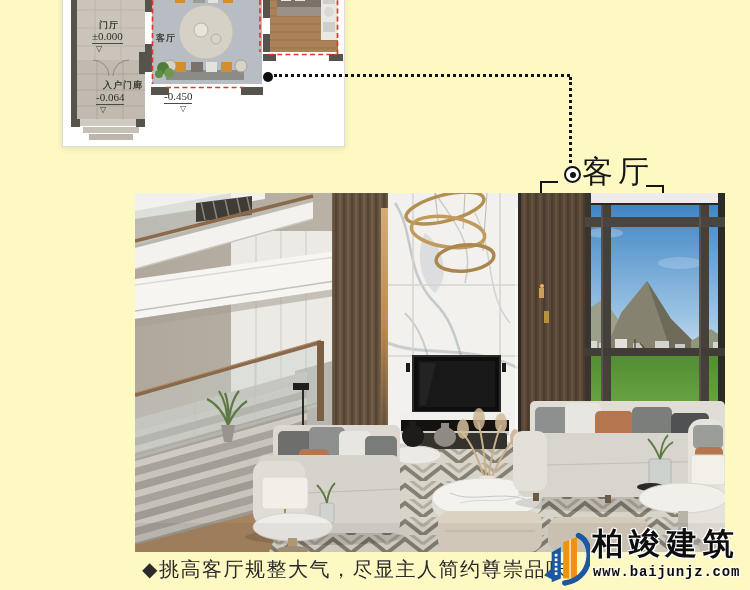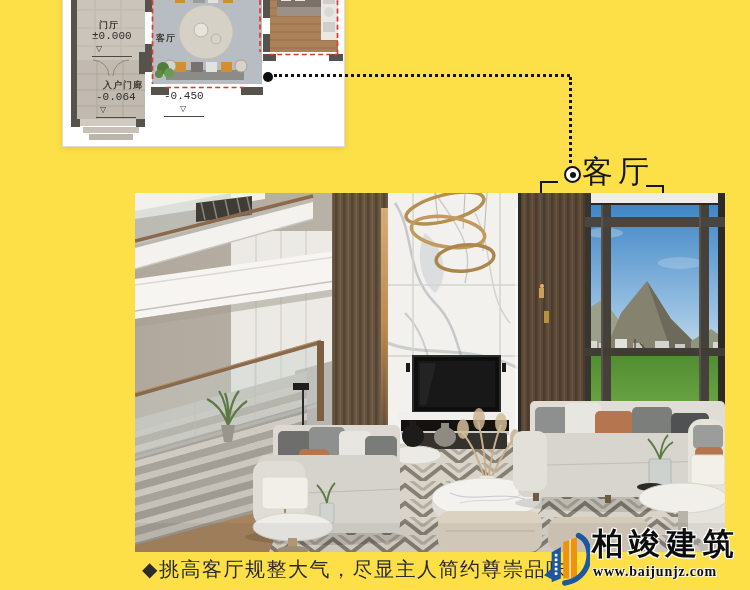--- a/index.html
+++ b/index.html
@@ -1,24 +1,24 @@
 <!DOCTYPE html>
 <html style="--plan-red: #e0392c; --brand-blue: #1c57a0; --brand-orange: #f0930c;"><head>
 <meta charset="utf-8">
 <style>
   html,body{margin:0;padding:0;background:#fff;}
-  .canvas{position:relative;width:750px;height:590px;background:#fde047;overflow:hidden;
+  .canvas{position:relative;width:750px;height:590px;background:#fef9c3;overflow:hidden;
     font-family:"Liberation Sans","DejaVu Sans",sans-serif;}
   
   .plan-card{position:absolute;left:62px;top:-9px;width:283px;height:156px;background:#fff;
     border:1px solid #dcdcda;box-shadow:0 2px 6px rgba(0,0,0,.10);box-sizing:border-box;}
   .plan-card svg{position:absolute;left:0;top:0;}
   .pl-label{position:absolute;font-size:9px;font-weight:bold;color:#3c3a33;letter-spacing:1px;line-height:1;}
   .pl-elev{position:absolute;font-size:11px;color:#2e2d2a;line-height:1;
-    font-family:Liberation Mono, monospace;border-bottom:1px solid #4a4944;padding-bottom:14px;}
+    font-family:Liberation Serif, serif;border-bottom:1px solid #4a4944;padding-bottom:1px;}
   .pl-tri{position:absolute;font-size:8px;color:#3a3934;line-height:1;}
   
   .conn-h{position:absolute;left:274px;top:74px;width:296px;height:0;border-top:3px dotted #121212;}
   .conn-v{position:absolute;left:569px;top:77px;width:0;height:86px;border-left:3px dotted #121212;}
   .conn-dot{position:absolute;left:263px;top:72px;width:10px;height:10px;border-radius:50%;background:#0e0e0e;}
   .conn-ring{position:absolute;left:564px;top:166px;width:13px;height:13px;border:2.5px solid #121212;
     border-radius:50%;background:#fff;}
   .conn-ring i{position:absolute;left:3.5px;top:3.5px;width:6px;height:6px;border-radius:50%;background:#121212;}
   .callout-label{position:absolute;left:582px;top:153px;font-size:31px;font-weight:500;color:#161616;
     letter-spacing:5px;line-height:1.2;}
@@ -30,21 +30,21 @@
   .photo{position:absolute;left:135px;top:193px;width:590px;height:359px;overflow:hidden;}
   
   .caption{position:absolute;left:142px;top:556px;font-size:20px;font-weight:500;color:#2b2b2b;
     letter-spacing:1.5px;white-space:nowrap;}
   
   .logo{position:absolute;left:542px;top:516px;width:206px;height:72px;margin-top:6px;}
   .logo-icon{position:absolute;left:2px;top:6px;}
   .logo-name{position:absolute;left:50px;top:6px;font-size:31px;font-weight:900;color:#0d0d0d;
     letter-spacing:6px;white-space:nowrap;line-height:1;
     text-shadow:0 0 2px #fff,1px 1px 0 #fff,-1px -1px 0 #fff,1px -1px 0 #fff,-1px 1px 0 #fff;}
-  .logo-url{position:absolute;left:51px;top:42px;font-family:Liberation Serif, serif;
+  .logo-url{position:absolute;left:51px;top:42px;font-family:Liberation Mono, monospace;
     font-weight:bold;font-size:14px;letter-spacing:0.8px;color:#0d0d0d;white-space:nowrap;
     text-shadow:0 0 2px #fff,1px 1px 0 #fff,-1px -1px 0 #fff;}
 </style>
 </head>
 <body>
 
 <div class="canvas">
 
   <div class="plan-card">
     <svg width="283" height="156" viewBox="0 0 283 156">

